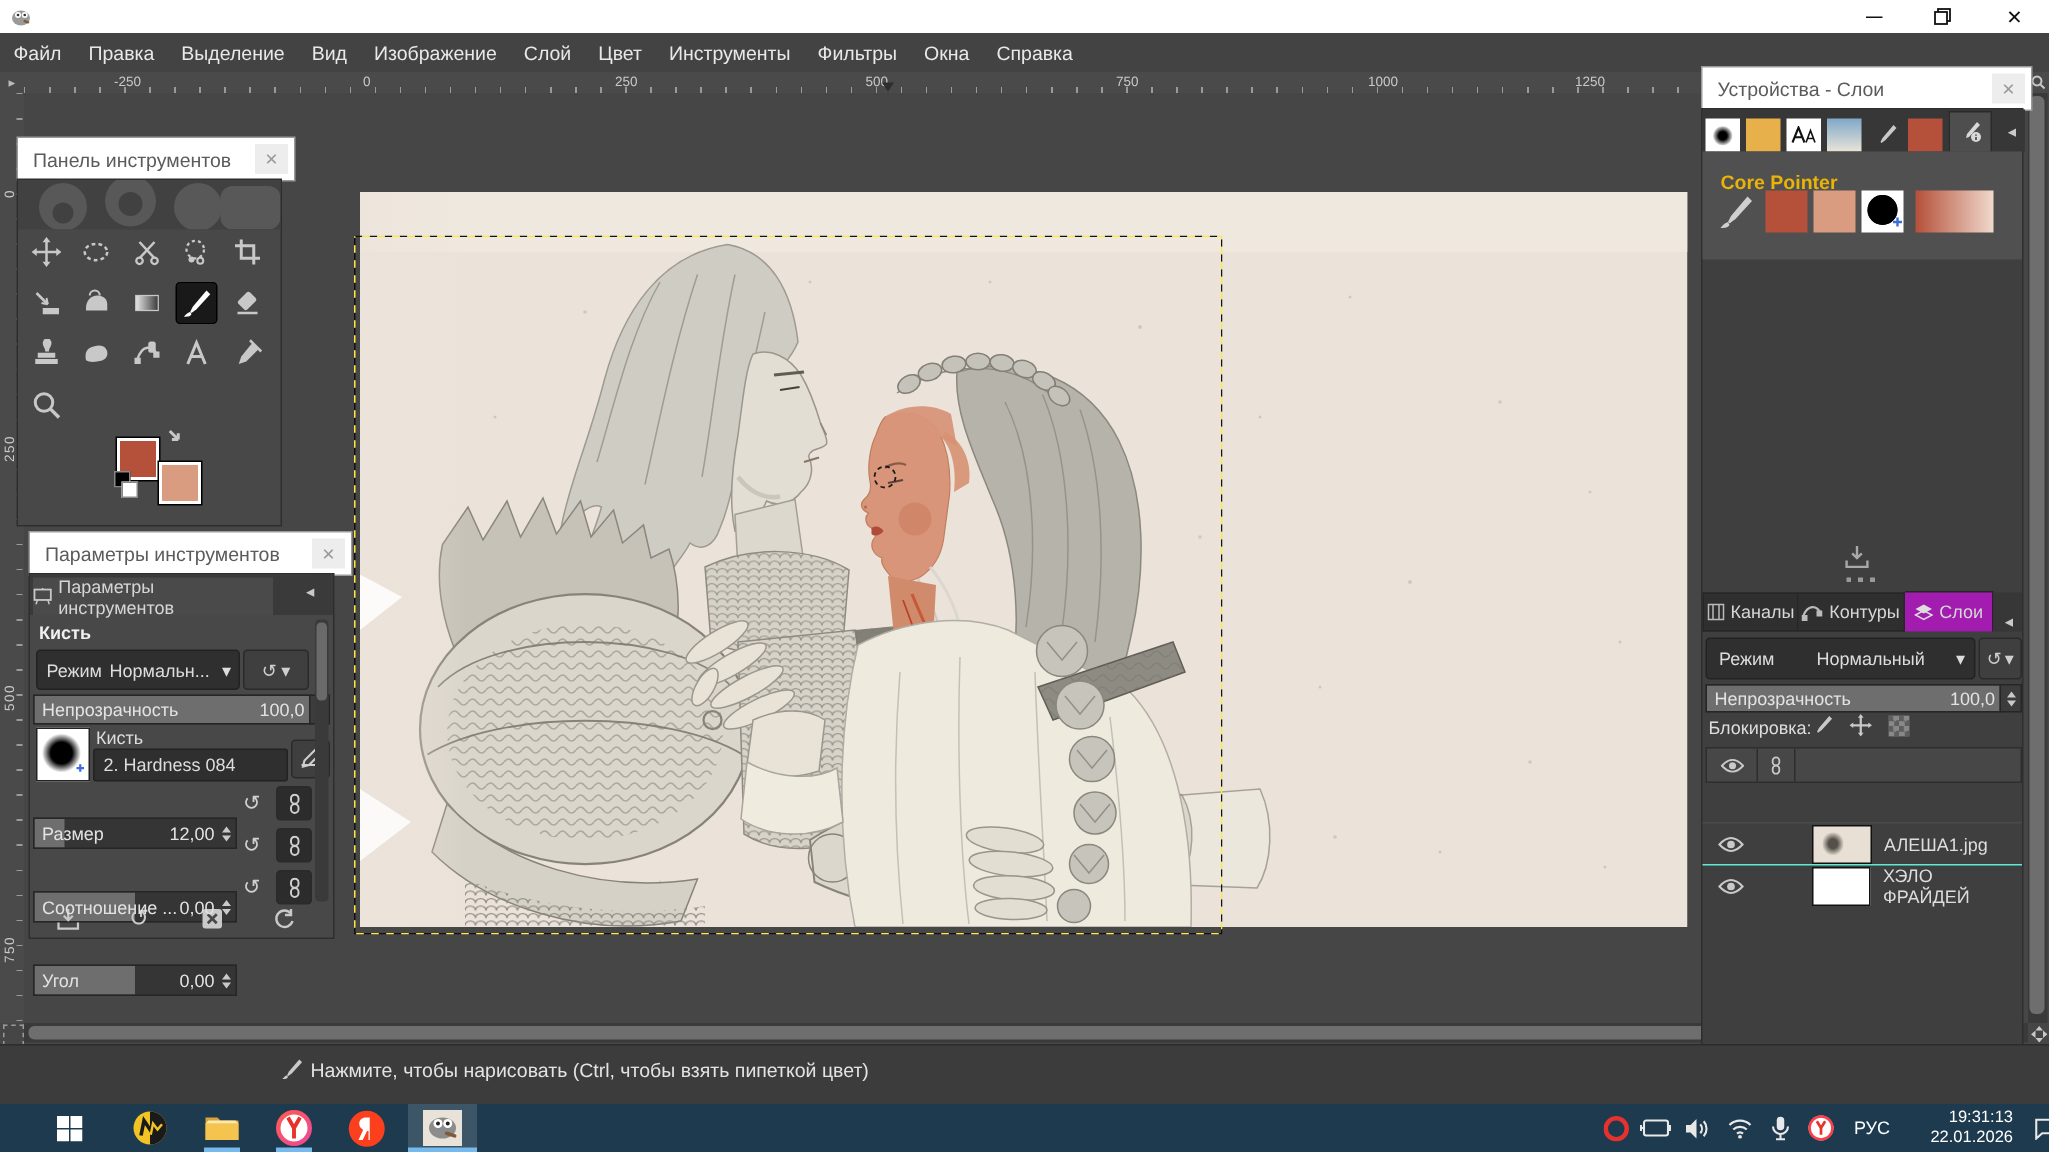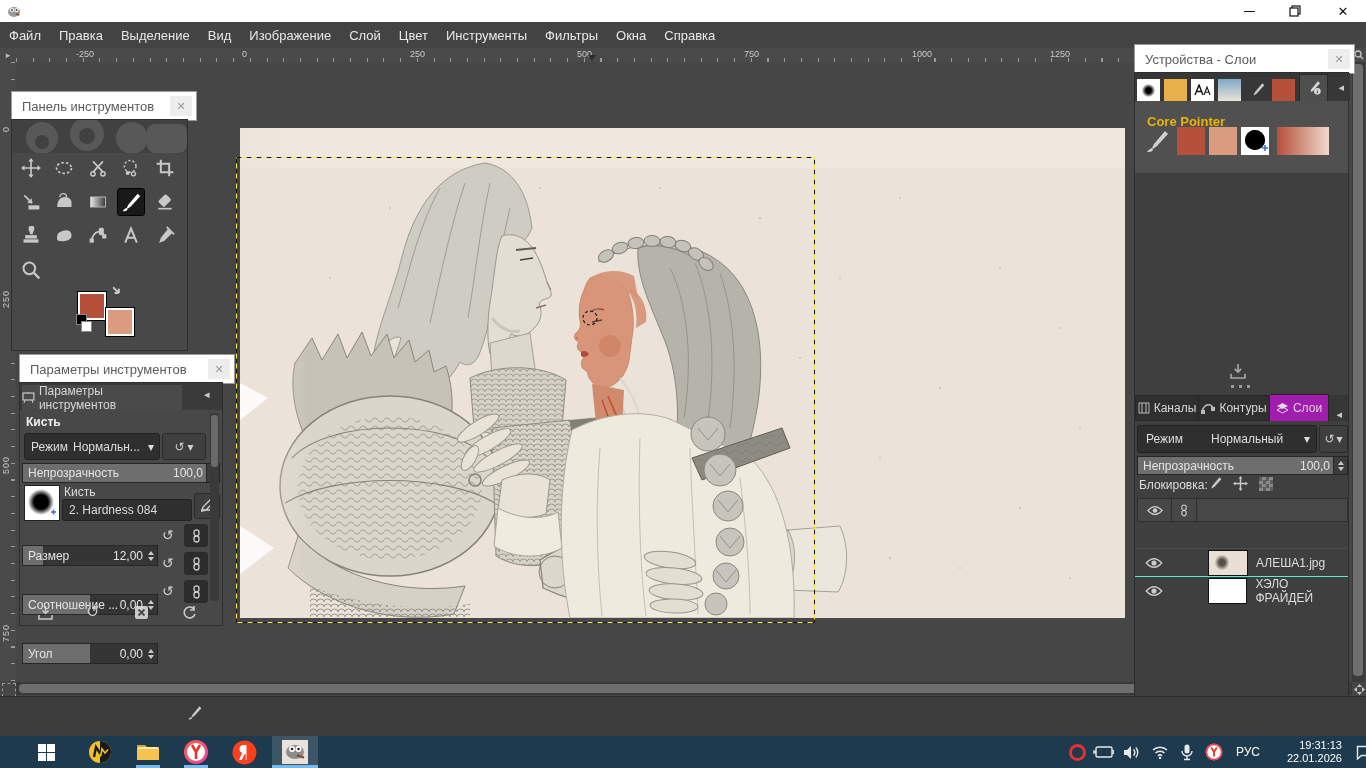--- a/index.html
+++ b/index.html
@@ -735,20 +735,21 @@
     </div>
   </div>
 
   <div class="abs" style="left:0;top:696px;width:1366px;height:40px;background:#3c3c3c;border-top:1px solid #2c2c2c;">
     <span class="abs" style="left:187px;top:8px;">
       <svg width="15" height="15" viewBox="0 0 24 24">
           <path d="M20 2 L23 5 L12 17 L8 20 L7 19 L9 15 Z" fill="#c9c9c9"></path>
           <path d="M7 19 C4 20 3 22 2 23 C4 23 7 23 8 21 Z" fill="#c9c9c9"></path>
         </svg>
     </span>
+    <span class="abs" style="left:207px;top:9px;color:#e3e3e3;font-size:13px;">Нажмите, чтобы нарисовать (Ctrl, чтобы взять пипеткой цвет)</span>
   </div>
 
   <div class="abs taskbar" style="left:0;top:736px;width:1366px;height:32px;padding-left:20px;">
     <div class="tbicon" style="margin-left:6px;">
       <svg width="17" height="17" viewBox="0 0 17 17">
           <rect x="0" y="0" width="8" height="8" fill="#fff"></rect>
           <rect x="9" y="0" width="8" height="8" fill="#fff"></rect>
           <rect x="0" y="9" width="8" height="8" fill="#fff"></rect>
           <rect x="9" y="9" width="8" height="8" fill="#fff"></rect>
         </svg>

